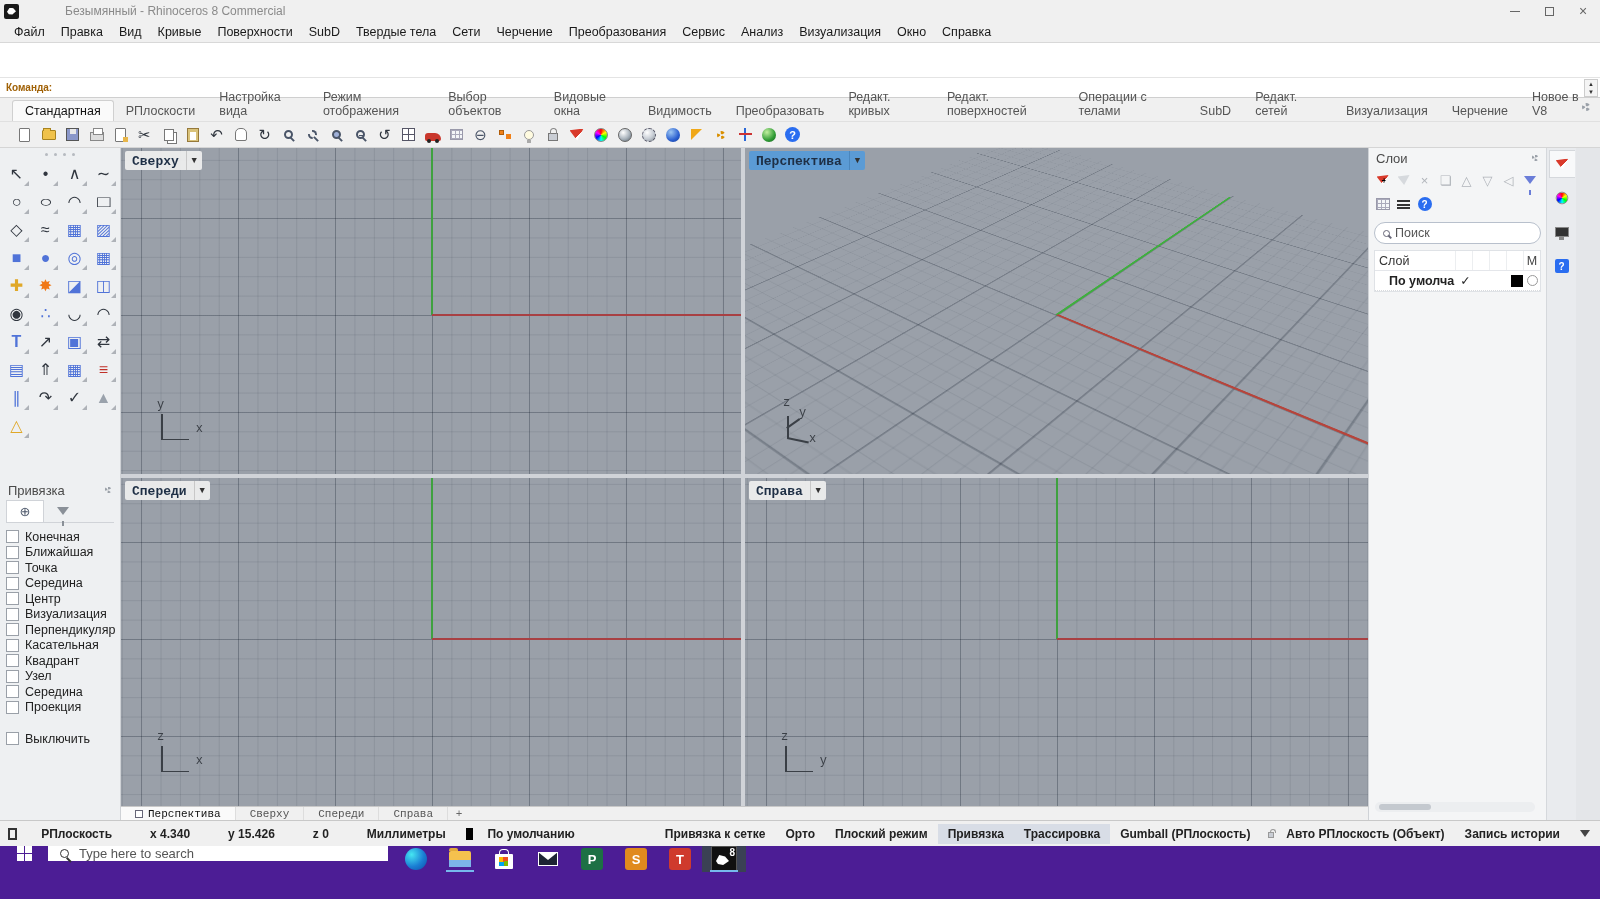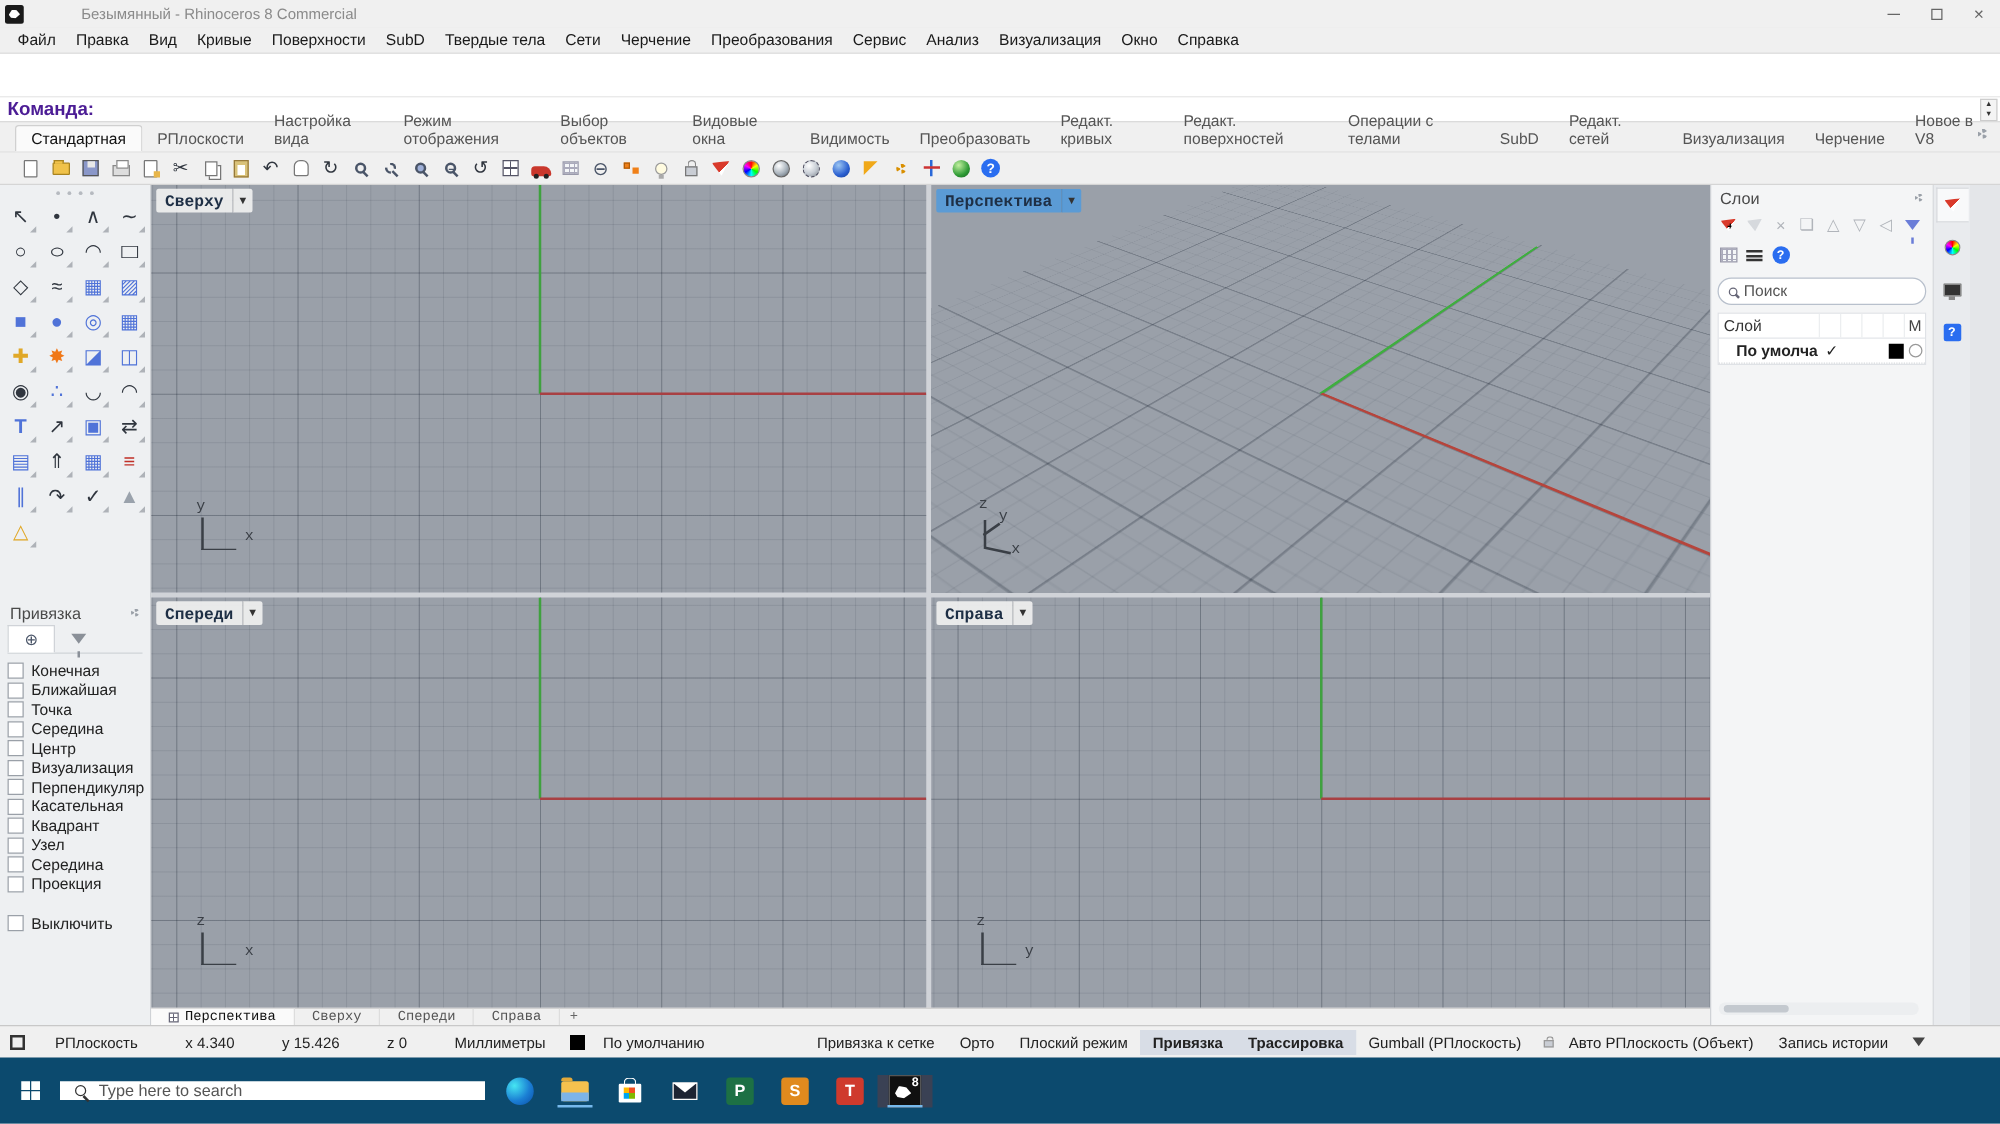--- a/index.html
+++ b/index.html
@@ -18,21 +18,21 @@
   .winbtn .maxi{width:9px;height:9px;border:1px solid #666;}
   .winbtn .clx{font-size:14px;line-height:1;}
 
   
   .menubar{height:20px;background:#f0f0f0;display:flex;align-items:center;padding-left:6px;flex:0 0 auto;}
   .menubar span{padding:2px 8px;color:#1a1a1a;font-size:12.5px;cursor:default;}
 
   
   .cmdhistory{height:36px;background:#fff;border-top:1px solid #d8d8d8;border-bottom:1px solid #e4e4e4;flex:0 0 auto;}
   .cmdline{height:20px;background:#fff;border-bottom:1px solid #cfcfcf;display:flex;align-items:center;padding-left:6px;flex:0 0 auto;position:relative;}
-  .cmdline .prompt{font-weight:bold;font-size:15px;color:#4c1d95;}
+  .cmdline .prompt{font-weight:bold;font-size:10px;color:#a16207;}
   .spinner{position:absolute;right:2px;top:1px;width:14px;height:18px;border:1px solid #ccc;display:flex;flex-direction:column;align-items:center;justify-content:space-around;background:#f4f4f4;}
   .spinner i{font-style:normal;font-size:6px;color:#333;line-height:1;}
 
   
   .ribbontabs{height:23px;background:#f0f0f0;display:flex;align-items:flex-end;padding-left:12px;flex:0 0 auto;position:relative;}
   .rtab{padding:3px 12px;font-size:12.5px;color:#555;}
   .rtab.active{background:#fafafa;border:1px solid #d0d0d0;border-bottom:none;border-radius:3px 3px 0 0;color:#111;}
   .tab-gear{position:absolute;right:10px;top:5px;}
 
   
@@ -184,28 +184,28 @@
   .rightstrip{width:30px;background:#e9ebee;border-left:1px solid #d5d8dc;display:flex;flex-direction:column;align-items:center;padding-top:2px;gap:6px;}
   .striptab{width:26px;height:28px;display:flex;align-items:center;justify-content:center;}
   .striptab.active{background:#f8f9fa;border:1px solid #d5d8dc;border-right:none;}
   .i-mon{width:14px;height:10px;background:#333;border:1.5px solid #888;position:relative;}
   .i-mon::after{content:"";position:absolute;left:3px;bottom:-4px;width:5px;height:3px;background:#888;}
   .filler{flex:1;background:#e4e6e9;}
 
   
   .statusbar{height:26px;background:#f0f0f0;border-top:1px solid #c8c8c8;display:flex;align-items:center;font-size:12px;color:#222;gap:0;flex:0 0 auto;}
   .statusbar .sq{width:12px;height:12px;border:2px solid #333;margin:0 14px 0 8px;}
-  .sitem{padding:0 10px;white-space:nowrap;}
+  .sitem{padding:0 10px;white-space:nowrap;font-weight:bold;}
   .sitem.on{background:#d8dde6;font-weight:bold;padding:3px 10px;}
   .slock{width:8px;height:6px;background:#c9cdd4;border:1px solid #999;position:relative;margin:3px 2px 0 8px;}
   .slock::before{content:"";position:absolute;left:1px;top:-4px;width:4px;height:3px;border:1px solid #999;border-bottom:none;border-radius:3px 3px 0 0;}
   .sfunnel{width:0;height:0;border-left:5px solid transparent;border-right:5px solid transparent;border-top:7px solid #444;margin:0 10px;}
 
   
-  .taskbar{height:53px;background:#0c4a6e;display:flex;align-items:center;color:#fff;flex:0 0 auto;}
+  .taskbar{height:53px;background:#4c1d95;display:flex;align-items:flex-start;color:#fff;flex:0 0 auto;}
   .startbtn{width:48px;display:flex;align-items:center;justify-content:center;}
   .winlogo{width:15px;height:15px;display:grid;grid-template-columns:7px 7px;grid-template-rows:7px 7px;gap:1px;}
   .winlogo b{background:#fff;}
   .tsearch{width:340px;background:#fff;display:flex;align-items:center;gap:10px;padding:0 12px;color:#444;}
   .tmag{width:9px;height:9px;border:1.5px solid #333;border-radius:50%;position:relative;flex:0 0 auto;}
   .tmag::after{content:"";position:absolute;right:-4px;bottom:-3px;width:6px;height:1.5px;background:#333;transform:rotate(45deg);}
   .tsearch .ph{font-size:13px;color:#555;}
   .tapps{display:flex;align-items:stretch;margin-left:6px;}
   .tapp{width:44px;display:flex;align-items:center;justify-content:center;position:relative;}
   .tapp.open::after{content:"";position:absolute;left:8px;bottom:0;width:28px;height:2px;background:#76b9ed;}

